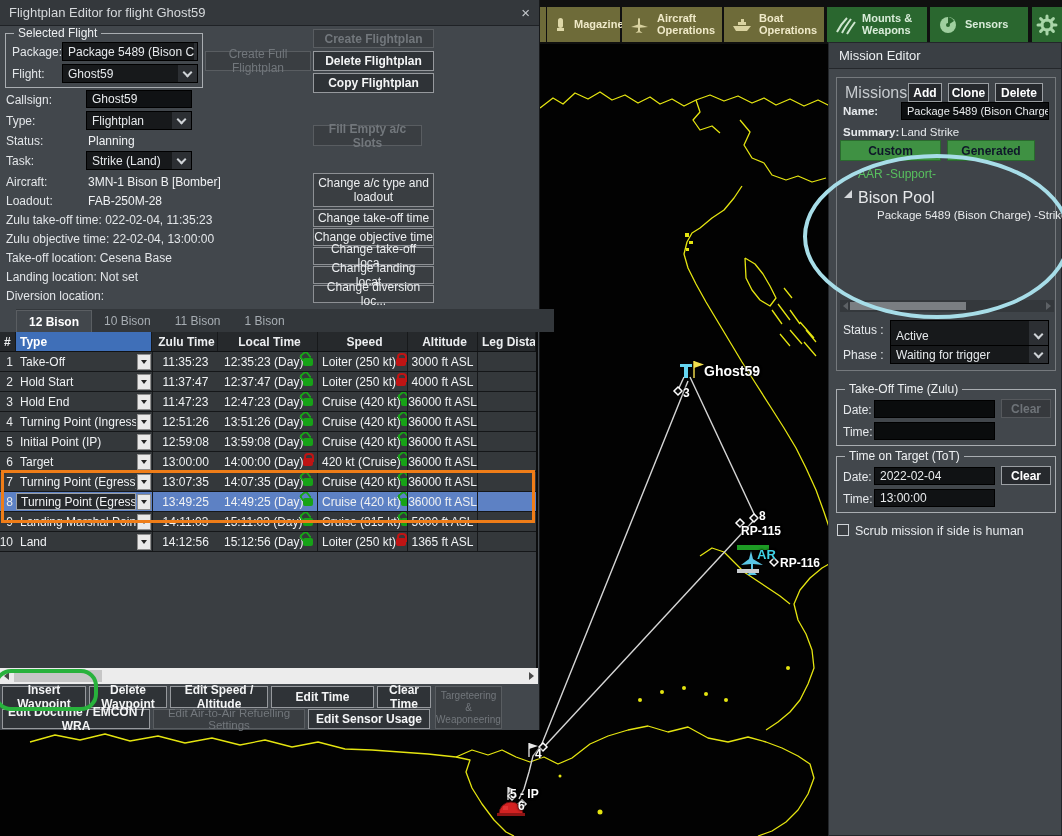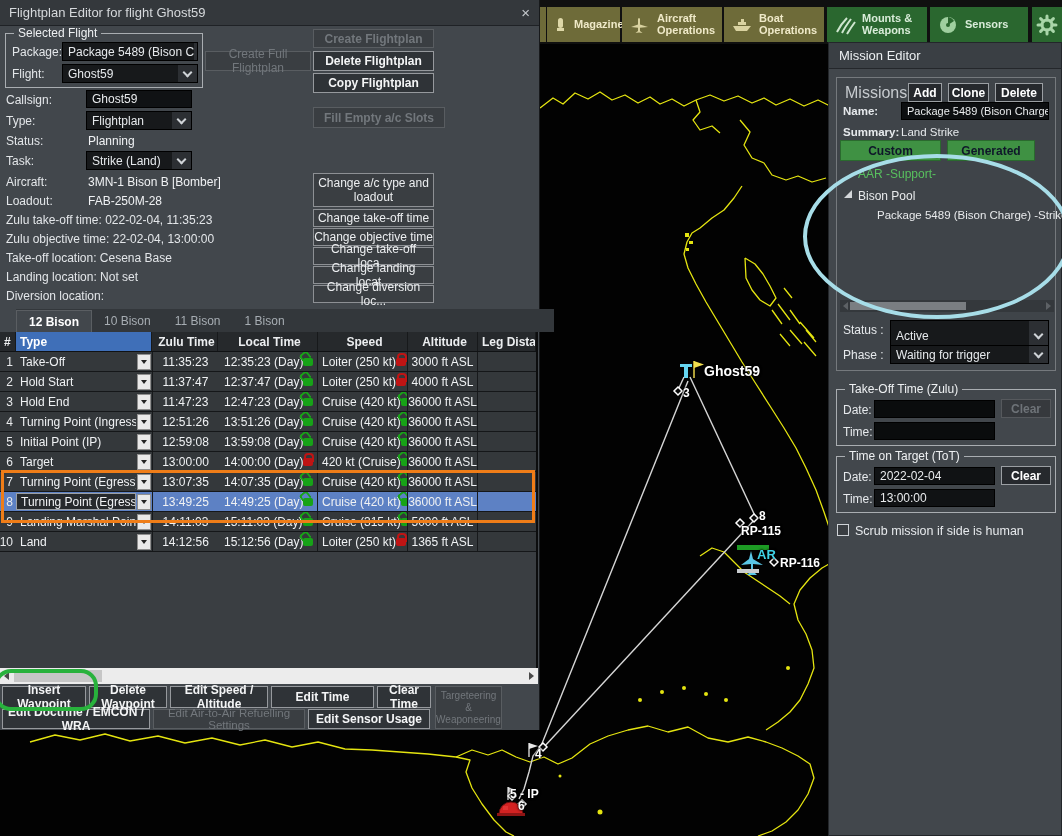--- a/index.html
+++ b/index.html
@@ -268,21 +268,21 @@
         <span class="cbtn">
             <i class="chev"></i>
           </span>
       </div>
     </div>
 
     <div class="btn dis" style="position:absolute;left:313px;top:29px;width:121px;height:19px">Create Flightplan</div>
     <div class="btn dis" style="position:absolute;left:205px;top:51px;width:106px;height:20px;font-weight:400">Create Full Flightplan</div>
     <div class="btn" style="position:absolute;left:313px;top:51px;width:121px;height:20px">Delete Flightplan</div>
     <div class="btn" style="position:absolute;left:313px;top:73px;width:121px;height:20px">Copy Flightplan</div>
-    <div class="btn dis" style="position:absolute;left:313px;top:107px;width:132px;height:21px">Fill Empty a/c Slots</div>
+    <div class="btn dis" style="position:absolute;left:313px;top:125px;width:109px;height:21px">Fill Empty a/c Slots</div>
     <div class="btn2" style="position:absolute;left:313px;top:173px;width:121px;height:34px">Change a/c type and loadout</div>
     <div class="btn2" style="position:absolute;left:313px;top:209px;width:121px;height:18px">Change take-off time</div>
     <div class="btn2" style="position:absolute;left:313px;top:228px;width:121px;height:18px">Change objective time</div>
     <div class="btn2" style="position:absolute;left:313px;top:247px;width:121px;height:18px">Change  take-off loca...</div>
     <div class="btn2" style="position:absolute;left:313px;top:266px;width:121px;height:18px">Change  landing locat...</div>
     <div class="btn2" style="position:absolute;left:313px;top:285px;width:121px;height:18px">Change  diversion loc...</div>
 
     <span class="flabel" style="top:93px">Callsign:</span>
     <div class="inp" style="position:absolute;left:86px;top:90px;width:106px;height:18px">Ghost59</div>
     <span class="flabel" style="top:114px">Type:</span>
@@ -502,21 +502,21 @@
       <div class="mbtn" style="position:absolute;left:158px;top:5px;width:48px;height:19px">Delete</div>
       <span style="position:absolute;left:6px;top:27px;font-weight:700;font-size:11.5px">Name:</span>
       <div class="inp" style="position:absolute;left:64px;top:24px;width:148px;height:18px;font-size:11px;background:#0d0f11">Package 5489 (Bison Charge</div>
       <span style="position:absolute;left:6px;top:48px;font-weight:700;font-size:11.5px">Summary:</span>
       <span style="position:absolute;left:64px;top:48px;font-size:11.5px">Land Strike</span>
       <div class="gbtn" style="position:absolute;left:3px;top:62px;width:101px;height:21px">Custom</div>
       <div class="gbtn" style="position:absolute;left:110px;top:62px;width:88px;height:21px">Generated</div>
 
       <div style="position:absolute;left:21px;top:89px;color:#58c05e;font-size:12px;white-space:nowrap">AAR  -Support-</div>
       <i class="tri-exp" style="position:absolute;left:7px;top:112px"></i>
-      <div style="position:absolute;left:21px;top:111px;color:#e8eaec;font-size:12px;white-space:nowrap">Bison Pool</div>
+      <div style="position:absolute;left:21px;top:111px;color:#e8eaec;font-size:16px;white-space:nowrap">Bison Pool</div>
       <div style="position:absolute;left:40px;top:131px;color:#e8eaec;font-size:11.5px;white-space:nowrap">Package 5489 (Bison Charge)  -Strike</div>
 
       <div class="mscroll">
         <i class="marr l"></i>
         <div class="mthumb"></div>
         <i class="marr r"></i>
       </div>
 
       <span style="position:absolute;left:6px;top:245px">Status :</span>
       <div class="combo" style="position:absolute;left:53px;top:242px;width:159px;height:32px">

